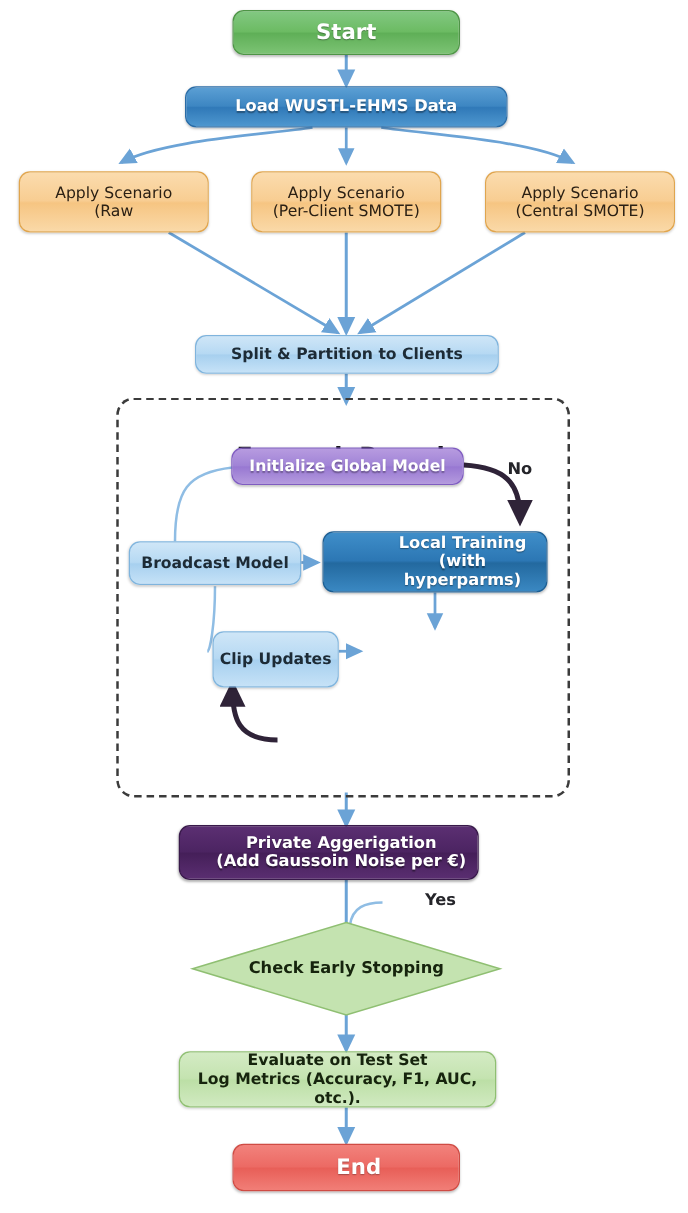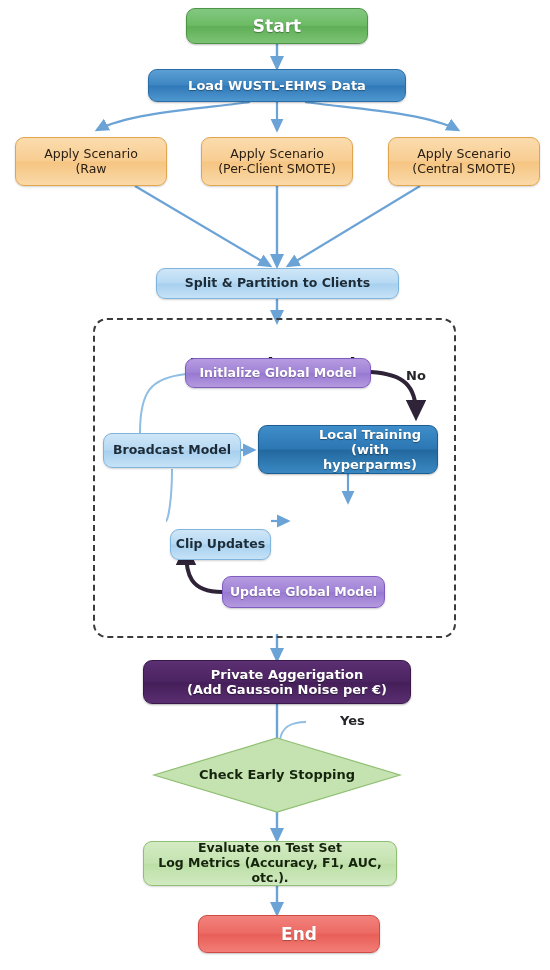--- a/index.html
+++ b/index.html
@@ -150,44 +150,41 @@
 
   <div class="node n-lblue" style="left:103px;top:433px;width:138px;height:35px;">
     <span>Broadcast Model</span>
   </div>
 
   <div class="node n-bluedark" style="left:258px;top:425px;width:180px;height:49px;padding-left:44px;">
     <span>Local Training (with
 hyperparms)</span>
   </div>
 
-  <div class="node n-lblue" style="left:170px;top:529px;width:101px;height:31px;">
+  <div class="node n-lblue" style="left:170px;top:505px;width:101px;height:45px;">
     <span>Clip Updates</span>
   </div>
 
 
-  <div class="node n-purple" style="left:222px;top:576px;width:163px;height:32px;">
-    <span>Update Global Model</span>
-  </div>
 
-  <div class="node n-dpurple" style="left:143px;top:660px;width:268px;height:44px;padding-left:20px;">
+  <div class="node n-dpurple" style="left:143px;top:660px;width:240px;height:44px;padding-left:20px;">
     <span>Private Aggerigation
 (Add Gaussoin Noise per €)</span>
   </div>
 
   <div class="node" style="left:178px;top:762px;width:198px;height:26px;background:transparent;border:none;
        color:#16240d;font-weight:bold;font-size:13px;">
     <span>Check Early Stopping</span>
   </div>
 
   <div class="node n-green" style="left:143px;top:841px;width:254px;height:45px;">
     <span>Evaluate on Test Set
 Log Metrics (Accuracy, F1, AUC, otc.).</span>
   </div>
 
-  <div class="node n-red" style="left:198px;top:915px;width:182px;height:38px;padding-left:20px;">
+  <div class="node n-red" style="left:186px;top:915px;width:182px;height:38px;padding-left:20px;">
     <span>End</span>
   </div>
 
   <div class="edge-label" style="left:406px;top:368px;">No</div>
   <div class="edge-label" style="left:308px;top:713px;margin-left:32px;">Yes</div>
 
 </div>
 
 </body></html>

